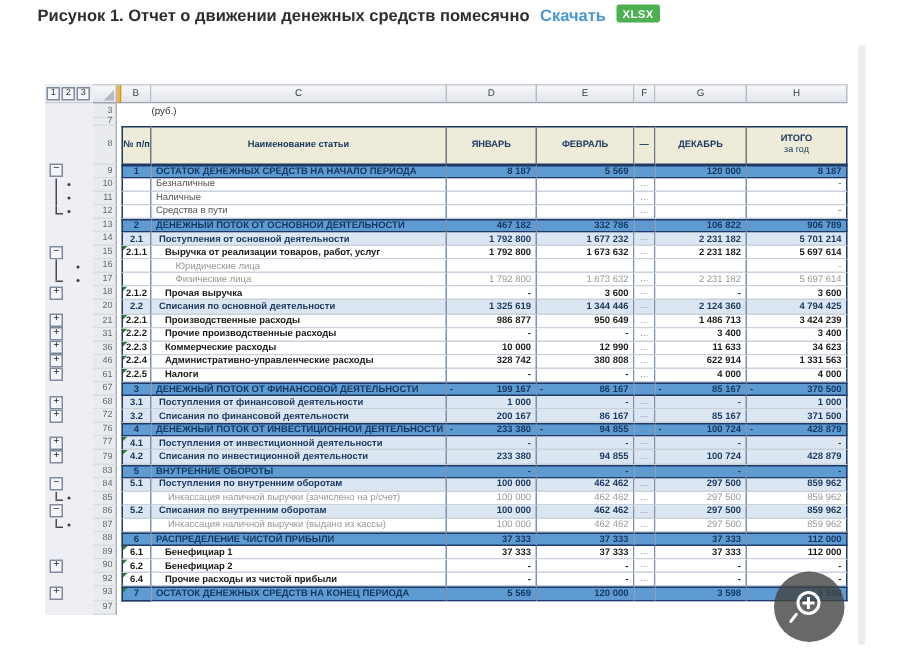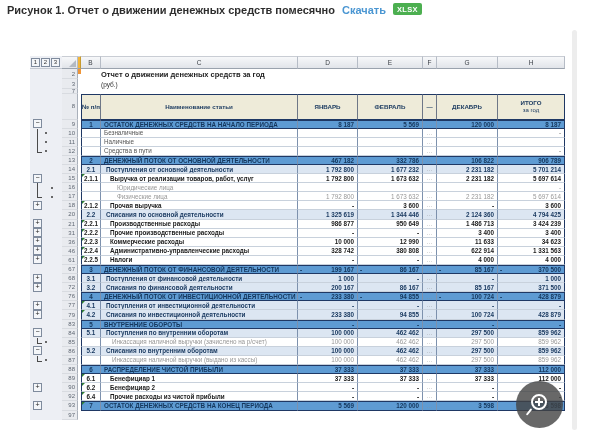--- a/index.html
+++ b/index.html
@@ -1,18 +1,18 @@
 <!DOCTYPE html>
 <html style="--link: #4a96d2; --badge: #4caf50; --sec: #5e9bd3; --subbg: #dce6f2; --hdr: #eeebd9;"><head>
 <meta charset="utf-8">
 <style>
   html,body{margin:0;padding:0;background:#fff;}
   .page{position:relative;width:600px;height:443px;background:#ffffff;overflow:hidden;
         font-family:"Liberation Sans","DejaVu Sans",sans-serif;}
-  .titlebar{position:absolute;left:7px;top:3px;font-size:11px;font-weight:bold;color:#2e2e2e;white-space:nowrap;}
+  .titlebar{position:absolute;left:25px;top:3px;font-size:11px;font-weight:bold;color:#2e2e2e;white-space:nowrap;}
   .dl-link{color:var(--link,#4a96d2);text-decoration:none;margin-left:4px;cursor:pointer;}
   .badge{display:inline-block;background:var(--badge,#4caf50);color:#fff;font-size:7.5px;font-weight:bold;
          padding:2px 4px 1px 4px;border-radius:2px;margin-left:4px;vertical-align:2px;letter-spacing:.3px;}
   .scroll-strip{position:absolute;left:572px;top:30px;width:5px;height:400px;background:#ededed;border-radius:3px;}
   .sheet{position:absolute;left:30px;top:56px;width:535px;}
   .hdrstrip{display:flex;height:13px;}
   .hcell{box-sizing:border-box;background:linear-gradient(#f7f8fa,#e1e4e9);border-right:1px solid #b6bcc6;
          border-top:1px solid #c9cdd4;border-bottom:1px solid #9aa2ad;font-size:6.5px;color:#3a3f46;
          display:flex;align-items:center;justify-content:center;flex-shrink:0;}
   .gut-h{width:32px;background:#edeff4;border-bottom:1px solid #c4c9d2;display:flex;align-items:center;padding-left:1px;box-sizing:border-box;}
@@ -90,28 +90,20 @@
         <div class="hcell" style="width: 197px;">C</div>
         <div class="hcell" style="width: 60px;">D</div>
         <div class="hcell" style="width: 65px;">E</div>
         <div class="hcell" style="width: 14px;">F</div>
         <div class="hcell" style="width: 61px;">G</div>
         <div class="hcell" style="width: 67px;">H</div>
       </div>
     <div id="sheet-body">
         <div class="row" style="height: 10px;">
           <div class="gut"></div>
-          <div class="rno">2</div>
-          <div class="acol">
-            <span class="amark"></span>
-          </div>
-          <div class="cell plain stc" style="width: 484px;">Отчет о движении денежных средств за год</div>
-        </div>
-        <div class="row" style="height: 10px;">
-          <div class="gut"></div>
           <div class="rno">3</div>
           <div class="acol"></div>
           <div class="cell plain suc" style="width: 484px;">(руб.)</div>
         </div>
         <div class="row" style="height: 4.5px;">
           <div class="gut"></div>
           <div class="rno">7</div>
           <div class="acol"></div>
           <div class="cell plain " style="width: 484px;"></div>
         </div>

